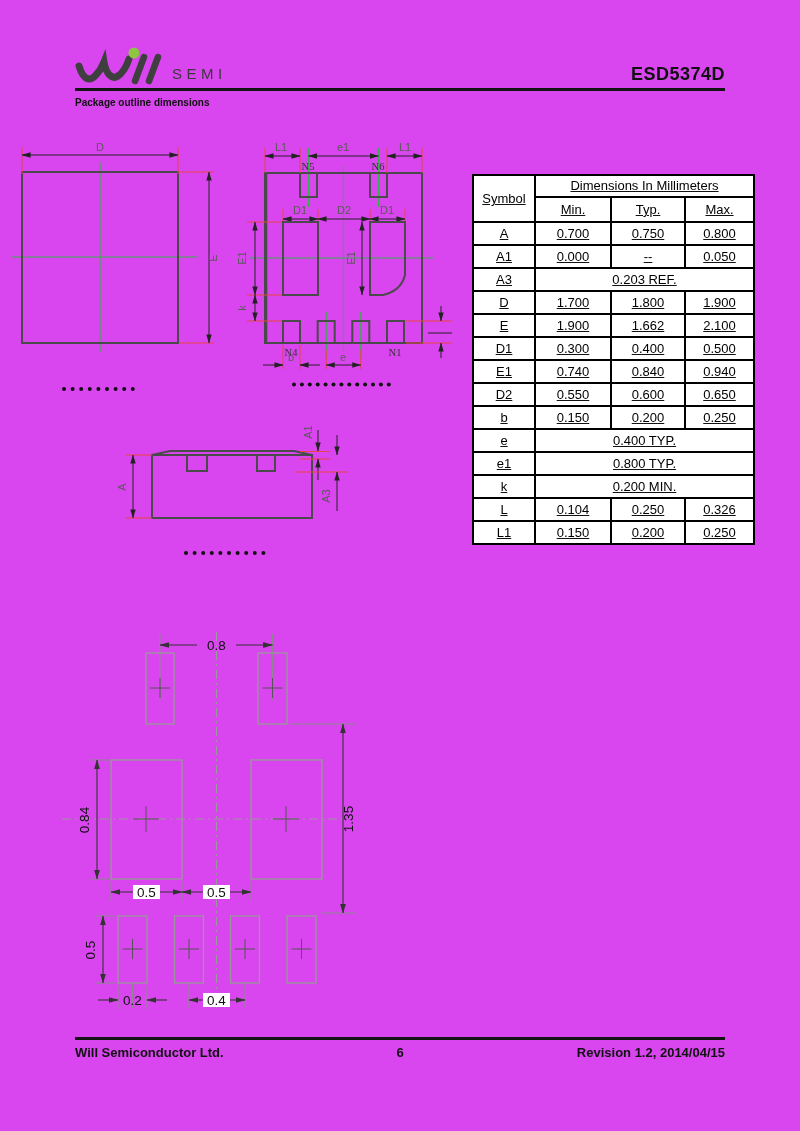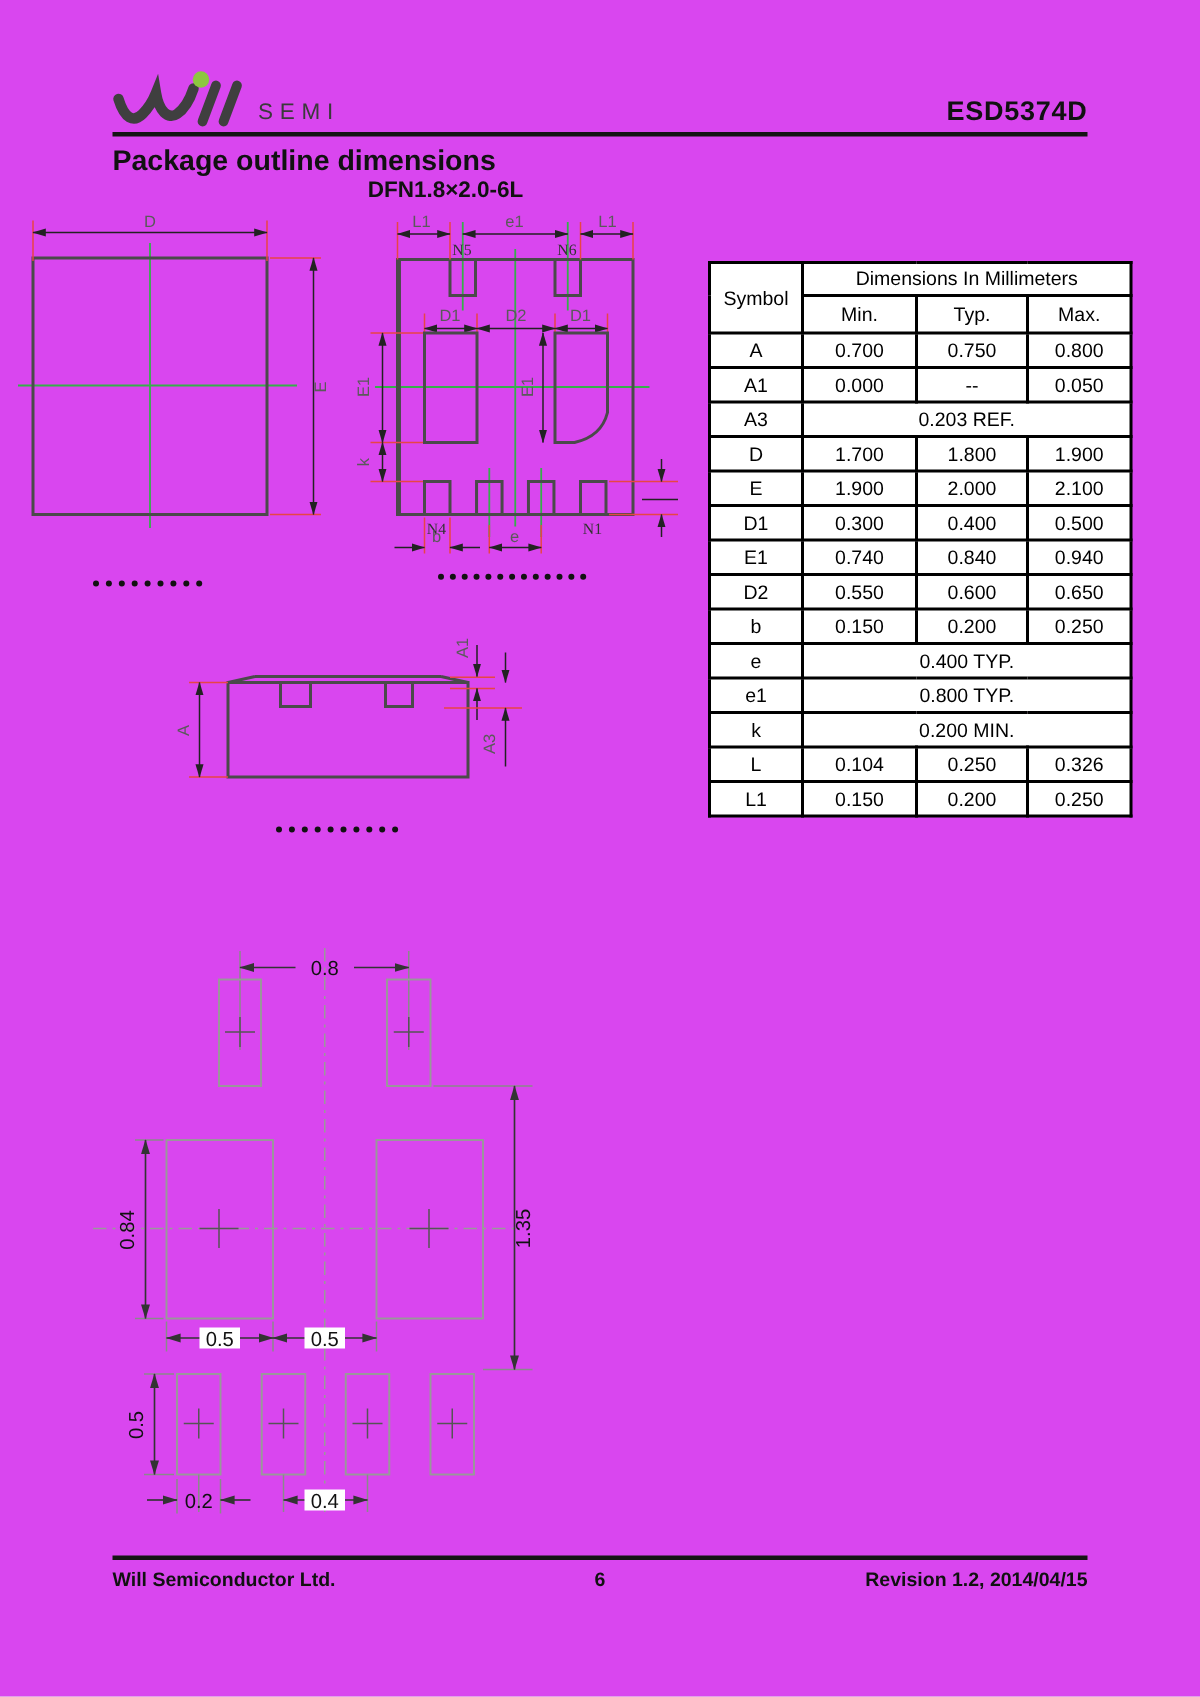--- a/index.html
+++ b/index.html
@@ -2,25 +2,25 @@
 <html><head>
 <meta charset="utf-8">
 <style>
   html,body{margin:0;padding:0;background:#e8e8e8;}
   #page{position:relative;width:800px;height:1131px;background:#d946ef;margin:0 auto;
         font-family:"Liberation Sans",sans-serif;color:#111;overflow:hidden;}
   .abs{position:absolute;}
   
   #part-number{top:64px;right:75px;font-size:18px;font-weight:bold;letter-spacing:.5px;}
   #header-rule{top:88px;left:75px;width:650px;height:3px;background:#141414;}
-  #sec1-title{top:97px;left:75px;font-size:19px;font-weight:bold;}
+  #sec1-title{top:97px;left:75px;font-size:10px;font-weight:bold;}
   #pkg-name{top:118px;left:177px;width:240px;text-align:center;font-size:15px;font-weight:bold;}
   #lp-title{top:597px;left:75px;font-size:15px;font-weight:bold;}
   
-  #dim-table{position:absolute;top:174px;left:472px;border-collapse:collapse;table-layout:fixed;}
+  #dim-table{position:absolute;top:174px;left:472px;border-collapse:collapse;table-layout:fixed;text-decoration:underline;}
   #dim-table td,#dim-table th{border:2px solid #000;font-size:13px;font-weight:normal;
       text-align:center;vertical-align:middle;padding:0;background:#fff;color:#000;}
   
   #notes{top:904px;left:425px;width:330px;font-size:13.5px;line-height:23px;}
   
   #footer-rule{top:1037px;left:75px;width:650px;height:3px;background:#141414;}
   .footer-text{top:1045px;font-size:13px;font-weight:bold;}
   #footer-company{left:75px;}
   #footer-page{left:0;right:0;text-align:center;}
   #footer-revision{right:75px;text-align:center;}
@@ -49,21 +49,20 @@
   <svg style="left:72px;top:46px;" width="180" height="44" viewBox="0 0 180 44">
     <path d="M7,20 C11,33 17,36 23,30 C27,26 30,21 32,16 C34,28 40,34 46,30 C52,26 55,19 57,13" stroke="#3f3f3f" stroke-width="7" fill="none" stroke-linecap="round"></path>
     <line x1="63" y1="35" x2="72" y2="11" stroke="#3f3f3f" stroke-width="6.5" stroke-linecap="round"></line>
     <line x1="77" y1="35" x2="86" y2="11" stroke="#3f3f3f" stroke-width="6.5" stroke-linecap="round"></line>
     <circle cx="62" cy="7" r="5.5" fill="#8dc63f"></circle>
     <text x="100" y="33" font-size="15" letter-spacing="4.5" fill="#3a3a3a" font-family="Liberation Sans, sans-serif">SEMI</text>
   </svg>
   <div class="abs" id="part-number">ESD5374D</div>
   <div class="abs" id="header-rule"></div>
   <div class="abs" id="sec1-title">Package outline dimensions</div>
-  <div class="abs" id="pkg-name">DFN1.8×2.0-6L</div>
 
   <svg style="left:0;top:130px;" width="470" height="440" viewBox="0 130 470 440">
     <defs>
       <marker id="ar" viewBox="0 0 10 10" refX="9.5" refY="5" markerWidth="9" markerHeight="9" orient="auto-start-reverse">
         <path d="M0,2 L10,5 L0,8 z" fill="#222"></path>
       </marker>
     </defs>
 
     <g>
       <line class="grn" x1="100" y1="162" x2="100" y2="352"></line>
@@ -255,21 +254,21 @@
         </tr>
         <tr style="height: 23px;">
           <td>D</td>
           <td>1.700</td>
           <td>1.800</td>
           <td>1.900</td>
         </tr>
         <tr style="height: 23px;">
           <td>E</td>
           <td>1.900</td>
-          <td>2.000</td>
+          <td>1.662</td>
           <td>2.100</td>
         </tr>
         <tr style="height: 23px;">
           <td>D1</td>
           <td>0.300</td>
           <td>0.400</td>
           <td>0.500</td>
         </tr>
         <tr style="height: 23px;">
           <td>E1</td>

